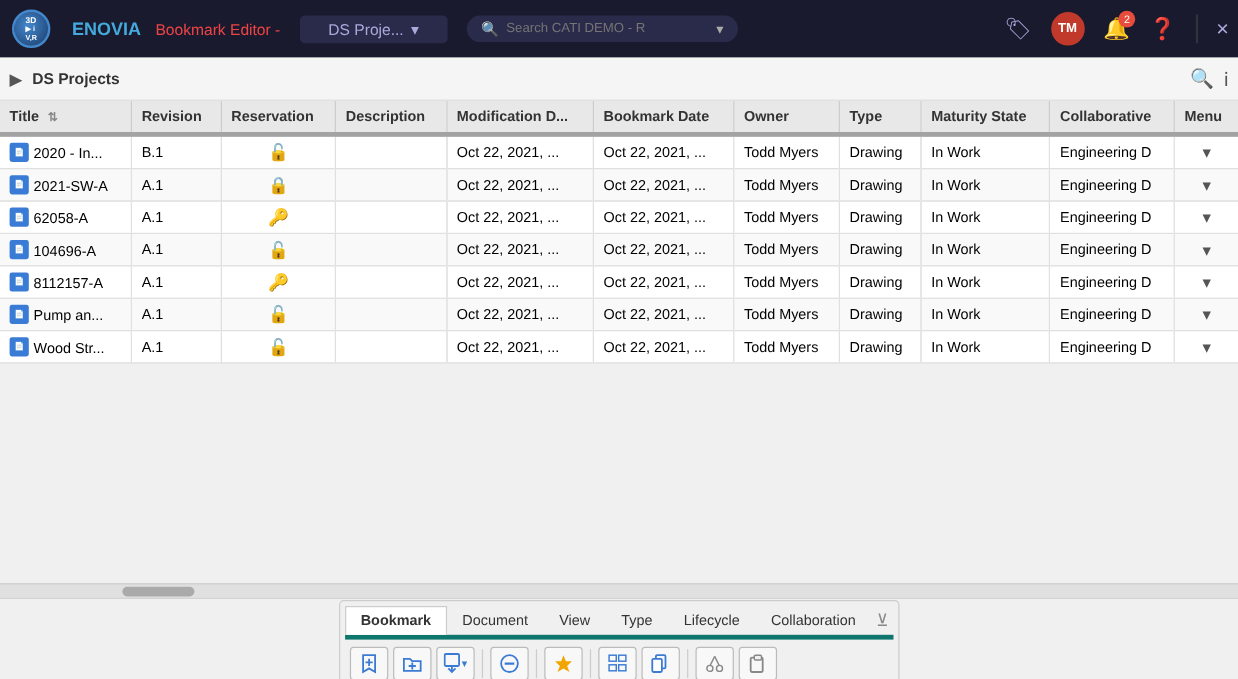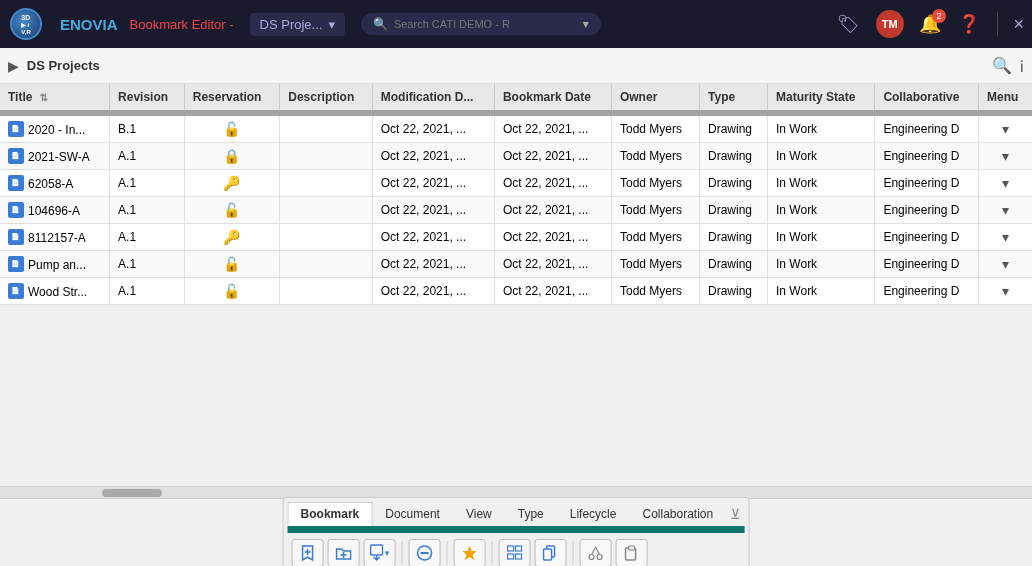--- a/index.html
+++ b/index.html
@@ -6,21 +6,21 @@
     body { font-family: Arial, sans-serif; font-size: 12px; background: #f0f0f0; width: 1032px; height: 566px; overflow: hidden; }
 
     
     .topbar {
       display: flex; align-items: center; background: #1a1a2e; height: 48px; padding: 0 8px; gap: 8px;
     }
     .topbar-logo { width: 36px; height: 36px; background: #1a1a2e; border-radius: 50%; display: flex; align-items: center; justify-content: center; }
     .topbar-logo-inner { width: 32px; height: 32px; border-radius: 50%; background: radial-gradient(circle at 40% 40%, #4488cc, #1a3a6a); border: 2px solid #4488cc; display: flex; align-items: center; justify-content: center; font-size: 9px; color: white; font-weight: bold; }
     .topbar-brand { color: #4ad; font-size: 15px; font-weight: bold; margin-left: 8px; }
     .topbar-appname { color: #ef4444; font-size: 13px; margin-left: 4px; }
-    .topbar-ds-proj { display: flex; align-items: center; background: #2a2a4a; border-radius: 4px; padding: 4px 10px; color: #aad; font-size: 13px; cursor: pointer; margin-left: 8px; }
+    .topbar-ds-proj { display: flex; align-items: center; background: #2a2a4a; border-radius: 4px; padding: 4px 24px; color: #aad; font-size: 13px; cursor: pointer; margin-left: 8px; }
     .topbar-ds-proj .chevron { margin-left: 6px; color: #aad; }
     .topbar-search { flex: 1; max-width: 300px; display: flex; align-items: center; background: #2a2a4a; border-radius: 16px; padding: 4px 12px; margin-left: 8px; }
     .topbar-search input { background: transparent; border: none; outline: none; color: #ccc; font-size: 12px; width: 100%; }
     .topbar-search-icon { color: #aaa; margin-right: 6px; }
     .topbar-search-chevron { color: #aaa; margin-left: 4px; }
     .topbar-spacer { flex: 1; }
     .topbar-tag-icon { color: #aad; font-size: 18px; cursor: pointer; margin: 0 4px; }
     .topbar-avatar { width: 28px; height: 28px; border-radius: 50%; background: #c0392b; display: flex; align-items: center; justify-content: center; color: white; font-weight: bold; font-size: 11px; margin: 0 4px; cursor: pointer; }
     .topbar-notif { position: relative; color: #aad; font-size: 18px; cursor: pointer; margin: 0 4px; }
     .topbar-notif-badge { position: absolute; top: -4px; right: -4px; background: #e74c3c; border-radius: 50%; width: 14px; height: 14px; font-size: 9px; display: flex; align-items: center; justify-content: center; color: white; }
@@ -34,21 +34,21 @@
     }
     .secondbar-play { color: #555; font-size: 14px; cursor: pointer; margin-right: 8px; }
     .secondbar-title { color: #333; font-size: 13px; font-weight: bold; }
     .secondbar-spacer { flex: 1; }
     .secondbar-search-icon { color: #555; font-size: 16px; cursor: pointer; margin-right: 8px; }
     .secondbar-info-icon { color: #555; font-size: 16px; cursor: pointer; }
 
     
     .table-container { width: 100%; height: calc(566px - 48px - 36px - 80px); overflow-y: auto; overflow-x: auto; }
     table { width: 100%; border-collapse: collapse; font-size: 12px; }
-    thead tr { background: #e8e8e8; border-bottom: 6px solid #a3a3a3; }
+    thead tr { background: #e8e8e8; border-bottom: 4px solid #a3a3a3; }
     thead th { padding: 6px 8px; text-align: left; font-weight: bold; color: #333; border-right: 1px solid #ccc; white-space: nowrap; cursor: pointer; user-select: none; position: relative; }
     thead th:last-child { border-right: none; }
     tbody tr { background: white; border-bottom: 1px solid #e0e0e0; }
     tbody tr:nth-child(even) { background: #f9f9f9; }
     tbody td { padding: 5px 8px; border-right: 1px solid #e0e0e0; white-space: nowrap; overflow: hidden; text-overflow: ellipsis; max-width: 120px; }
     tbody td:last-child { border-right: none; }
 
     .sort-icon { font-size: 10px; color: #888; margin-left: 4px; }
 
     .title-cell { display: flex; align-items: flex-end; gap: 4px; }
@@ -59,21 +59,21 @@
     .lock-locked { color: #e74c3c; }
     .key-icon { color: #27ae60; font-size: 14px; }
 
     
     .bottom-area { position: relative; height: 80px; background: #f0f0f0; border-top: 1px solid #ccc; }
     .toolbar-container { 
       position: absolute; left: 50%; transform: translateX(-50%); bottom: 4px;
       background: #f0f0f0; border: 1px solid #ccc; border-radius: 4px; padding: 4px;
       display: flex; flex-direction: column; min-width: 460px;
     }
-    .toolbar-tabs { display: flex; gap: 0; border-bottom: 7px solid #0f766e; margin-bottom: 4px; }
+    .toolbar-tabs { display: flex; gap: 0; border-bottom: 4px solid #0f766e; margin-bottom: 4px; }
     .toolbar-tab { 
       padding: 4px 12px; font-size: 12px; cursor: pointer; border: 1px solid transparent; 
       border-bottom: none; color: #333; background: transparent;
     }
     .toolbar-tab.active { 
       background: white; border-color: #ccc; border-bottom-color: white; color: #333; font-weight: bold;
     }
     .toolbar-pin { color: #888; font-size: 14px; cursor: pointer; padding: 4px; }
     .toolbar-buttons { display: flex; align-items: center; gap: 4px; padding: 2px 4px; }
     .toolbar-btn { 

